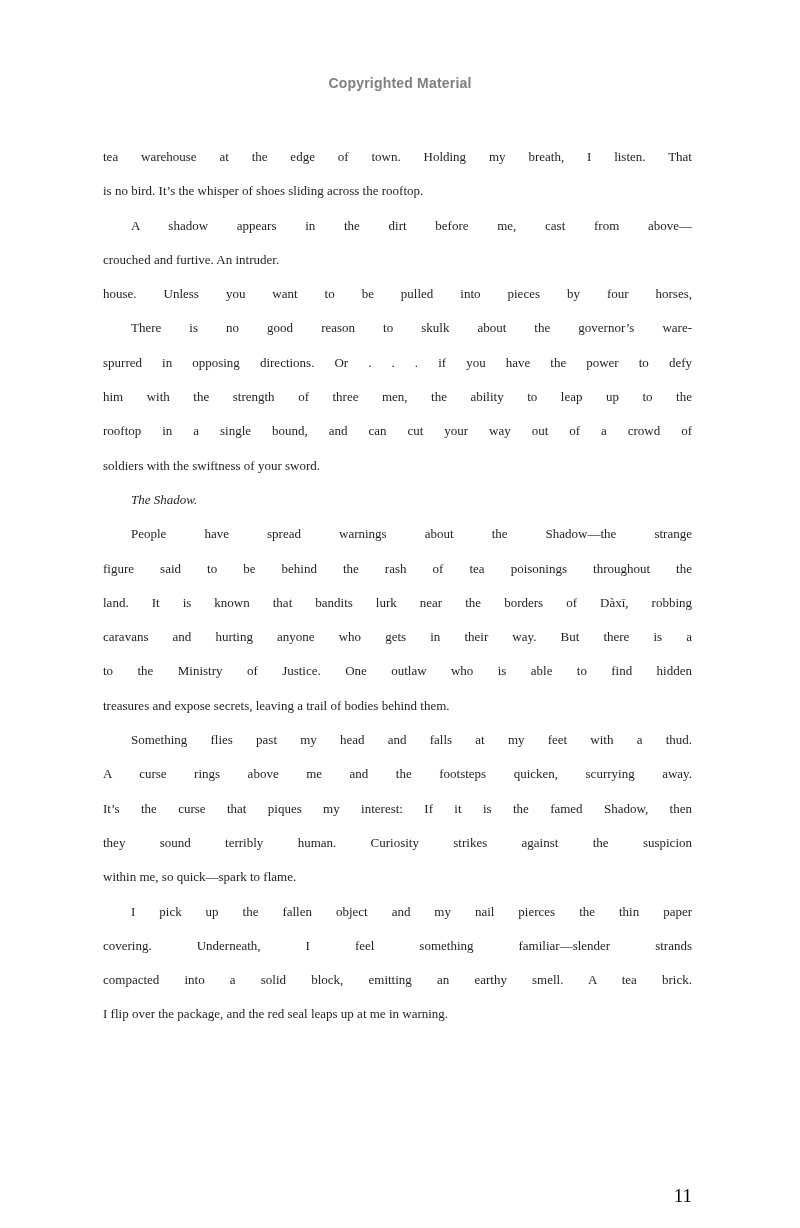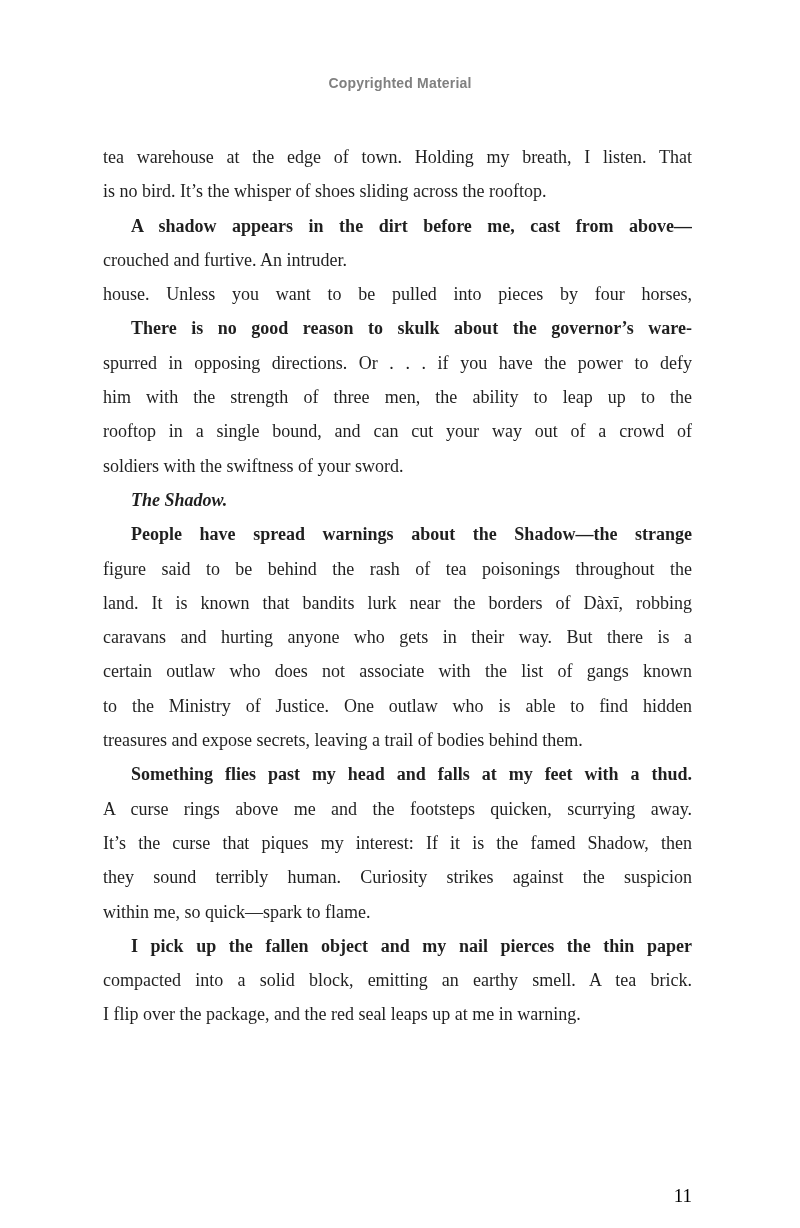--- a/index.html
+++ b/index.html
@@ -27,36 +27,35 @@
     letter-spacing: 0.2px;
     color: #808080;
   }
   .copyright.top    { top: 27px; }
   .copyright.bottom { top: 1185px; }
   .text-block {
     position: absolute;
     left: 103px;
     top: 92px;
     width: 589px;
-    font-size: 18px;
+    font-size: 13px;
     line-height: 34.3px;
     color: #1f1f1f;
   }
   .text-line {
     height: 34.3px;
     overflow: hidden;
     text-align: justify;
     text-align-last: justify;
   }
   .text-line.para-end {
     text-align-last: left;
   }
   .text-line.indent {
     text-indent: 28px;
-    font-weight: bold;
   }
   .text-line.italic {
     font-style: italic;
   }
   .page-number {
     position: absolute;
     top: 1136px;
     left: 103px;
     width: 589px;
     text-align: right;
@@ -90,33 +89,33 @@
         <div class="text-line para-end">soldiers with the swiftness of your sword.</div>
       </div>
       <div>
         <div class="text-line para-end indent italic">The Shadow.</div>
       </div>
       <div>
         <div class="text-line indent">People have spread warnings about the Shadow—the strange</div>
         <div class="text-line">figure said to be behind the rash of tea poisonings throughout the</div>
         <div class="text-line">land. It is known that bandits lurk near the borders of Dàxī, robbing</div>
         <div class="text-line">caravans and hurting anyone who gets in their way. But there is a</div>
-        <div class="text-line">certain outlaw who does not associate with the list of gangs known</div>
         <div class="text-line">to the Ministry of Justice. One outlaw who is able to find hidden</div>
         <div class="text-line para-end">treasures and expose secrets, leaving a trail of bodies behind them.</div>
       </div>
       <div>
         <div class="text-line indent">Something flies past my head and falls at my feet with a thud.</div>
         <div class="text-line">A curse rings above me and the footsteps quicken, scurrying away.</div>
         <div class="text-line">It’s the curse that piques my interest: If it is the famed Shadow, then</div>
         <div class="text-line">they sound terribly human. Curiosity strikes against the suspicion</div>
         <div class="text-line para-end">within me, so quick—spark to flame.</div>
       </div>
       <div>
         <div class="text-line indent">I pick up the fallen object and my nail pierces the thin paper</div>
+        <div class="text-line">covering. Underneath, I feel something familiar—slender strands</div>
         <div class="text-line">compacted into a solid block, emitting an earthy smell. A tea brick.</div>
         <div class="text-line para-end">I flip over the package, and the red seal leaps up at me in warning.</div>
       </div>
     </div>
 
   <div class="page-number">11</div>
 
   <div class="copyright bottom">Copyrighted Material</div>
 
 </div>

